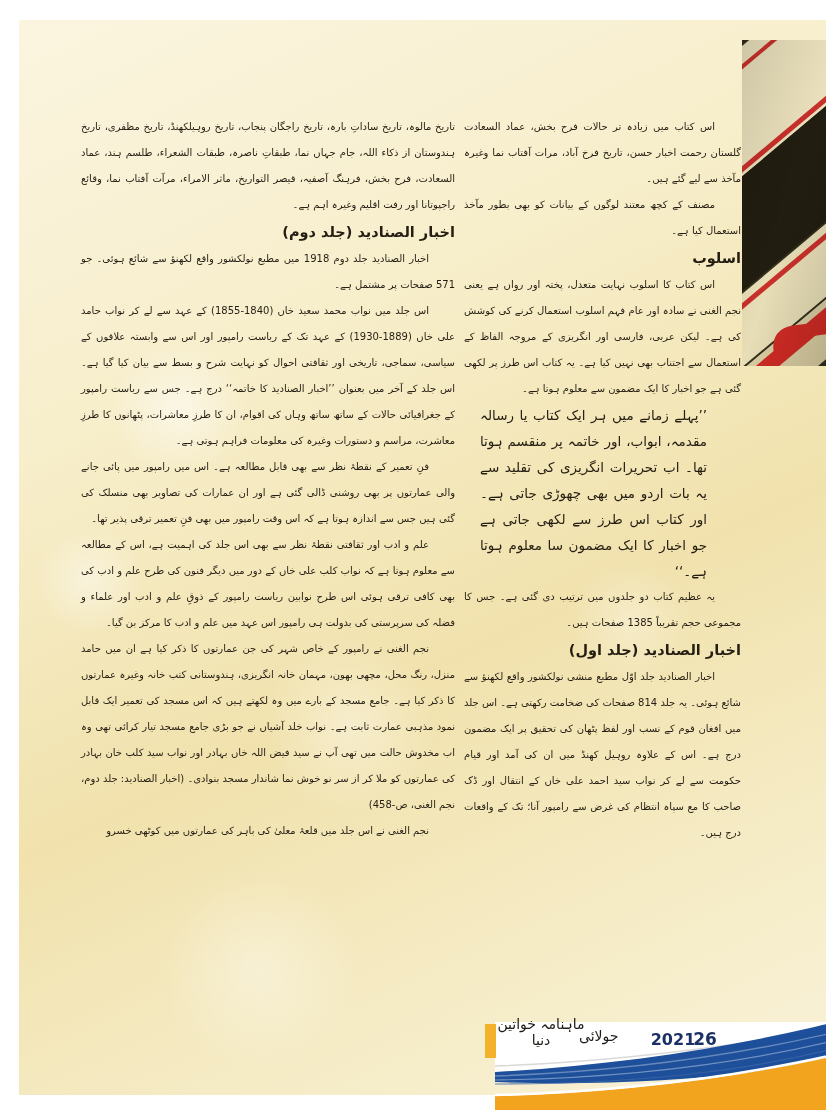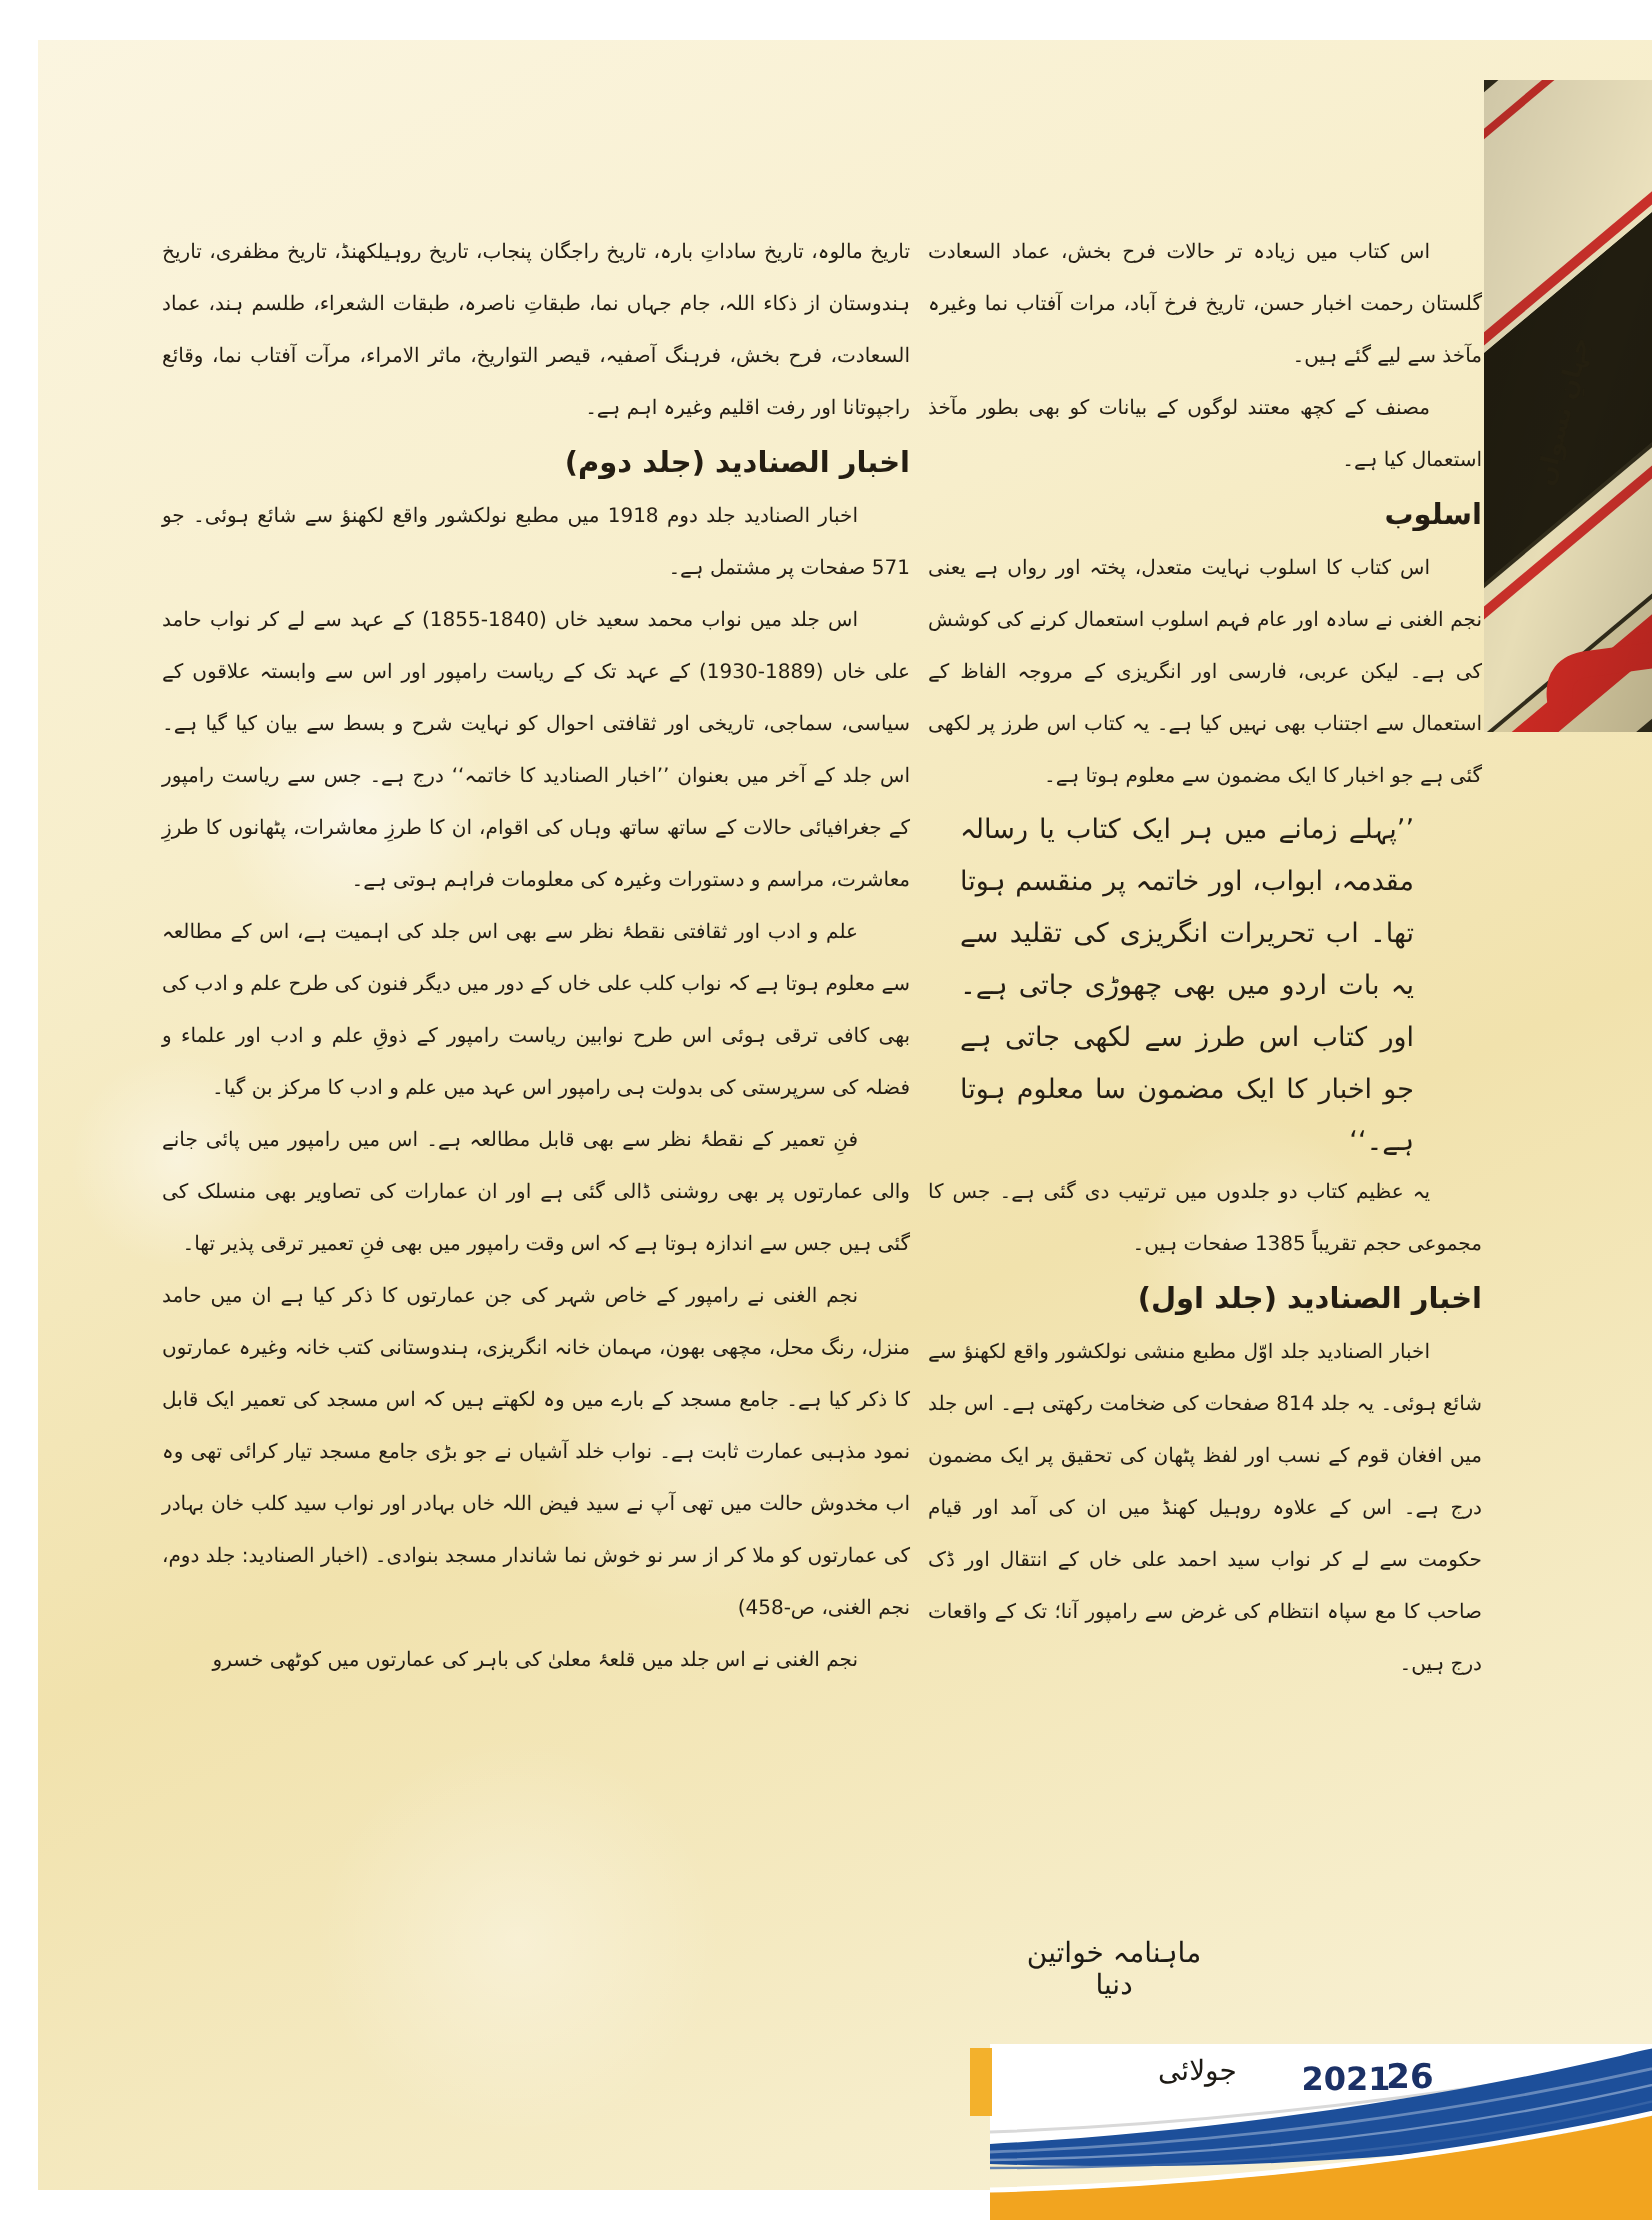--- a/index.html
+++ b/index.html
@@ -46,21 +46,21 @@
     font-size:12.5px;font-weight:bold;color:#241f10;text-align:center;
     direction:rtl;white-space:nowrap;
   }
   
   .footer-graphic{position:absolute;left:466px;top:1002px;width:360px;height:88px;}
   .footer-text{position:absolute;font-weight:bold;color:#1b3166;}
   .footer-text.urdu{font-weight:normal;color:#1d1a14;font-size:14px;}
   #footer-pageno{left:666px;top:1009px;width:40px;font-size:17px;text-align:center;}
   #footer-year{left:622px;top:1010px;width:64px;font-size:16px;text-align:center;}
   #footer-month{left:560px;top:1008px;width:50px;text-align:left;direction:rtl;}
-  #footer-magazine{left:472px;top:948px;width:100px;text-align:center;direction:rtl;margin-left:16px;}
+  #footer-magazine{left:472px;top:996px;width:100px;text-align:center;direction:rtl;}
 </style>
 </head>
 <body>
 
 <div class="sheet">
 
   <div class="col col-right">
     <p class="para">اس کتاب میں زیادہ تر حالات فرح بخش، عماد السعادت گلستان رحمت اخبار حسن، تاریخ فرخ آباد، مرات آفتاب نما وغیرہ مآخذ سے لیے گئے ہیں۔</p>
     <p class="para">مصنف کے کچھ معتند لوگوں کے بیانات کو بھی بطور مآخذ استعمال کیا ہے۔</p>
     <p class="heading">اسلوب</p>
@@ -70,22 +70,22 @@
     <p class="heading">اخبار الصنادید (جلد اول)</p>
     <p class="para">اخبار الصنادید جلد اوّل مطبع منشی نولکشور واقع لکھنؤ سے شائع ہوئی۔ یہ جلد 814 صفحات کی ضخامت رکھتی ہے۔ اس جلد میں افغان قوم کے نسب اور لفظ پٹھان کی تحقیق پر ایک مضمون درج ہے۔ اس کے علاوہ روہیل کھنڈ میں ان کی آمد اور قیام حکومت سے لے کر نواب سید احمد علی خاں کے انتقال اور ڈک صاحب کا مع سپاہ انتظام کی غرض سے رامپور آنا؛ تک کے واقعات درج ہیں۔</p>
 
   </div>
 
   <div class="col col-left">
     <p class="para noindent">تاریخ مالوہ، تاریخ ساداتِ بارہ، تاریخ راجگان پنجاب، تاریخ روہیلکھنڈ، تاریخ مظفری، تاریخ ہندوستان از ذکاء اللہ، جام جہاں نما، طبقاتِ ناصرہ، طبقات الشعراء، طلسم ہند، عماد السعادت، فرح بخش، فرہنگ آصفیہ، قیصر التواریخ، ماثر الامراء، مرآت آفتاب نما، وقائع راجپوتانا اور رفت اقلیم وغیرہ اہم ہے۔</p>
     <p class="heading">اخبار الصنادید (جلد دوم)</p>
     <p class="para">اخبار الصنادید جلد دوم 1918 میں مطبع نولکشور واقع لکھنؤ سے شائع ہوئی۔ جو 571 صفحات پر مشتمل ہے۔</p>
     <p class="para">اس جلد میں نواب محمد سعید خاں (1840-1855) کے عہد سے لے کر نواب حامد علی خاں (1889-1930) کے عہد تک کے ریاست رامپور اور اس سے وابستہ علاقوں کے سیاسی، سماجی، تاریخی اور ثقافتی احوال کو نہایت شرح و بسط سے بیان کیا گیا ہے۔ اس جلد کے آخر میں بعنوان ’’اخبار الصنادید کا خاتمہ‘‘ درج ہے۔ جس سے ریاست رامپور کے جغرافیائی حالات کے ساتھ ساتھ وہاں کی اقوام، ان کا طرزِ معاشرات، پٹھانوں کا طرزِ معاشرت، مراسم و دستورات وغیرہ کی معلومات فراہم ہوتی ہے۔</p>
+    <p class="para">فنِ تعمیر کے نقطۂ نظر سے بھی قابل مطالعہ ہے۔ اس میں رامپور میں پائی جانے والی عمارتوں پر بھی روشنی ڈالی گئی ہے اور ان عمارات کی تصاویر بھی منسلک کی گئی ہیں جس سے اندازہ ہوتا ہے کہ اس وقت رامپور میں بھی فنِ تعمیر ترقی پذیر تھا۔</p>
     <p class="para">علم و ادب اور ثقافتی نقطۂ نظر سے بھی اس جلد کی اہمیت ہے، اس کے مطالعہ سے معلوم ہوتا ہے کہ نواب کلب علی خاں کے دور میں دیگر فنون کی طرح علم و ادب کی بھی کافی ترقی ہوئی اس طرح نوابین ریاست رامپور کے ذوقِ علم و ادب اور علماء و فضلہ کی سرپرستی کی بدولت ہی رامپور اس عہد میں علم و ادب کا مرکز بن گیا۔</p>
-    <p class="para">فنِ تعمیر کے نقطۂ نظر سے بھی قابل مطالعہ ہے۔ اس میں رامپور میں پائی جانے والی عمارتوں پر بھی روشنی ڈالی گئی ہے اور ان عمارات کی تصاویر بھی منسلک کی گئی ہیں جس سے اندازہ ہوتا ہے کہ اس وقت رامپور میں بھی فنِ تعمیر ترقی پذیر تھا۔</p>
     <p class="para">نجم الغنی نے رامپور کے خاص شہر کی جن عمارتوں کا ذکر کیا ہے ان میں حامد منزل، رنگ محل، مچھی بھون، مہمان خانہ انگریزی، ہندوستانی کتب خانہ وغیرہ عمارتوں کا ذکر کیا ہے۔ جامع مسجد کے بارے میں وہ لکھتے ہیں کہ اس مسجد کی تعمیر ایک قابل نمود مذہبی عمارت ثابت ہے۔ نواب خلد آشیاں نے جو بڑی جامع مسجد تیار کرائی تھی وہ اب مخدوش حالت میں تھی آپ نے سید فیض اللہ خاں بہادر اور نواب سید کلب خان بہادر کی عمارتوں کو ملا کر از سر نو خوش نما شاندار مسجد بنوادی۔ (اخبار الصنادید: جلد دوم، نجم الغنی، ص-458)</p>
     <p class="para">نجم الغنی نے اس جلد میں قلعۂ معلیٰ کی باہر کی عمارتوں میں کوٹھی خسرو</p>
   </div>
 
   <div class="corner-art">
     <svg width="103" height="326" viewBox="0 0 103 326">
       <rect width="103" height="326" fill="#322d1c"></rect>
       <g transform="rotate(-40 51 163)">
         <rect x="-130" y="10" width="380" height="100" fill="#ebe1bd"></rect>
         <rect x="-130" y="24" width="380" height="4" fill="#c9302a"></rect>

